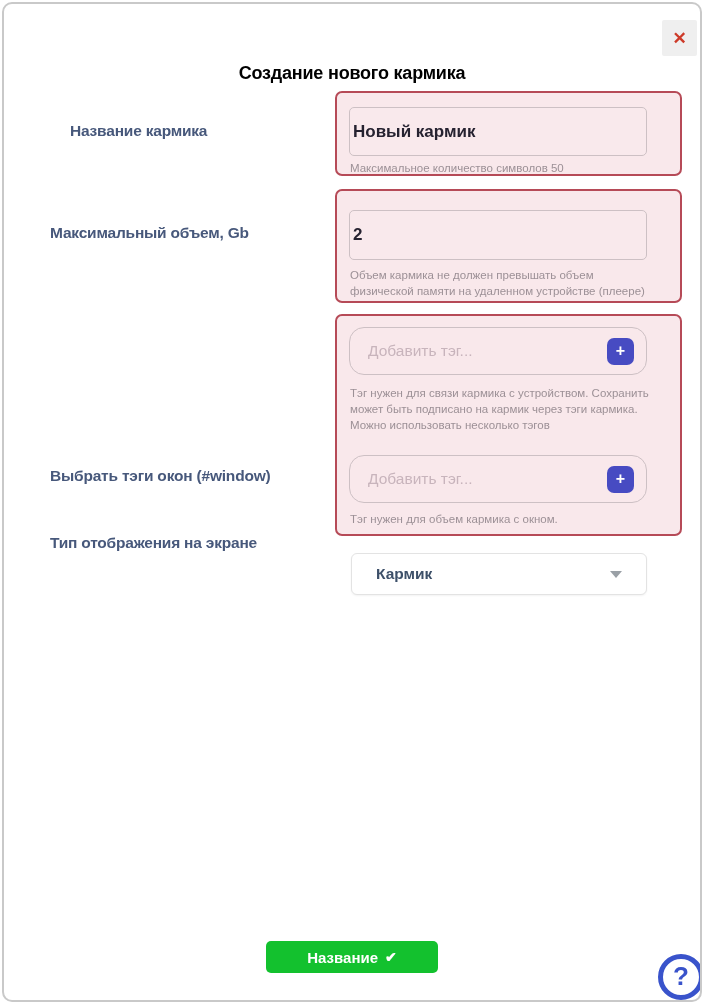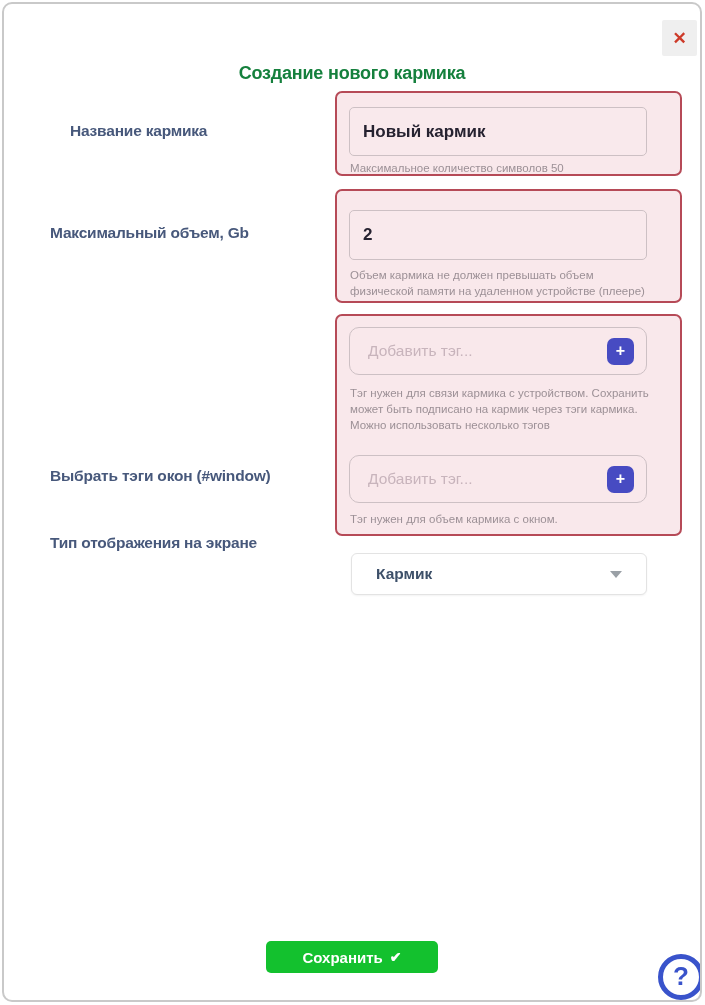--- a/index.html
+++ b/index.html
@@ -7,52 +7,52 @@
               font-family:"Liberation Sans", sans-serif; }
   .modal { position:absolute; left:2px; top:2px; width:700px; height:1000px;
            background:#ffffff; border:2px solid #c9c9c9; border-radius:10px; overflow:hidden; }
 
   .close-btn { position:absolute; left:658px; top:16px; width:35px; height:36px;
                background:#efefef; border:none; border-radius:2px; cursor:pointer;
                display:flex; align-items:center; justify-content:center; }
   .close-btn span { color:#cd3a29; font-size:17px; font-weight:700; line-height:1; }
 
   .title { position:absolute; top:59px; left:0; width:100%; text-align:center;
-           font-size:18px; font-weight:700; color:#15803d; letter-spacing:-0.2px; }
+           font-size:18px; font-weight:700; color:#000000; letter-spacing:-0.2px; }
 
   .label { position:absolute; left:46px; font-size:15.5px; font-weight:700;
            color:#47587b; letter-spacing:-0.2px; }
   .label-name   { top:118px;margin-left:20px; }
   .label-volume { top:220px; }
   .label-ktags  { top:336px; }
   .label-wtags  { top:463px; }
   .label-type   { top:530px; }
 
   .panel { position:absolute; left:331px; width:347px; background:#f9e8eb;
            border:2px solid #b64a57; border-radius:7px; }
   .panel-name   { top:87px;  height:85px; }
   .panel-volume { top:185px; height:114px; }
   .panel-tags   { top:310px; height:222px; }
 
   .text-input { position:absolute; left:12px; width:298px; background:#f9e9ec;
                 border:1px solid #cdc0c4; border-radius:5px; outline:none;
                 font-family:inherit; font-size:17px; font-weight:700; color:#262230;
-                padding:0 13px; }
+                padding:0 3px; }
   .input-name   { top:14px; height:49px; }
   .input-volume { top:19px; height:50px; }
 
   .helper { position:absolute; left:13px; width:304px; font-size:11.5px;
             color:#9c9096; line-height:16px; }
   .helper-name   { top:67px; }
   .helper-volume { top:76px; }
   .helper-ktags  { top:69px; }
   .helper-wtags  { top:195px; }
 
   .tagbox { position:absolute; left:12px; width:298px; height:48px;
-            border:1px solid #cdc0c4; border-radius:10px;
+            border:1px solid #cdc0c4; border-radius:15px;
             display:flex; align-items:center; padding:0 12px 0 18px; }
   .tagbox-ktags { top:11px; }
   .tagbox-wtags { top:139px; }
   .tagbox input { flex:1; min-width:0; background:transparent; border:none; outline:none;
                   font-family:inherit; font-size:15.5px; color:#2b2330; }
   .tagbox input::placeholder { color:#c8b4bc; opacity:1; }
   .add-btn { width:27px; height:27px; flex:0 0 27px; background:#474bc2; border:none;
              border-radius:7px; color:#ffffff; font-size:16px; font-weight:700;
              display:flex; align-items:center; justify-content:center; cursor:pointer; }
 
@@ -119,21 +119,21 @@
     </div>
     <div class="helper helper-wtags">Тэг нужен для объем кармика с окном.</div>
   </div>
 
   <div class="select">
     <span class="value">Кармик</span>
     <span class="caret"></span>
   </div>
 
   <button class="save-btn">
-    <span>Сохранить</span>
+    <span>Название</span>
     <span class="save-check">✔</span>
   </button>
 
   <button class="help-btn">
     <span>?</span>
   </button>
 
 </div>
 
 </body></html>

